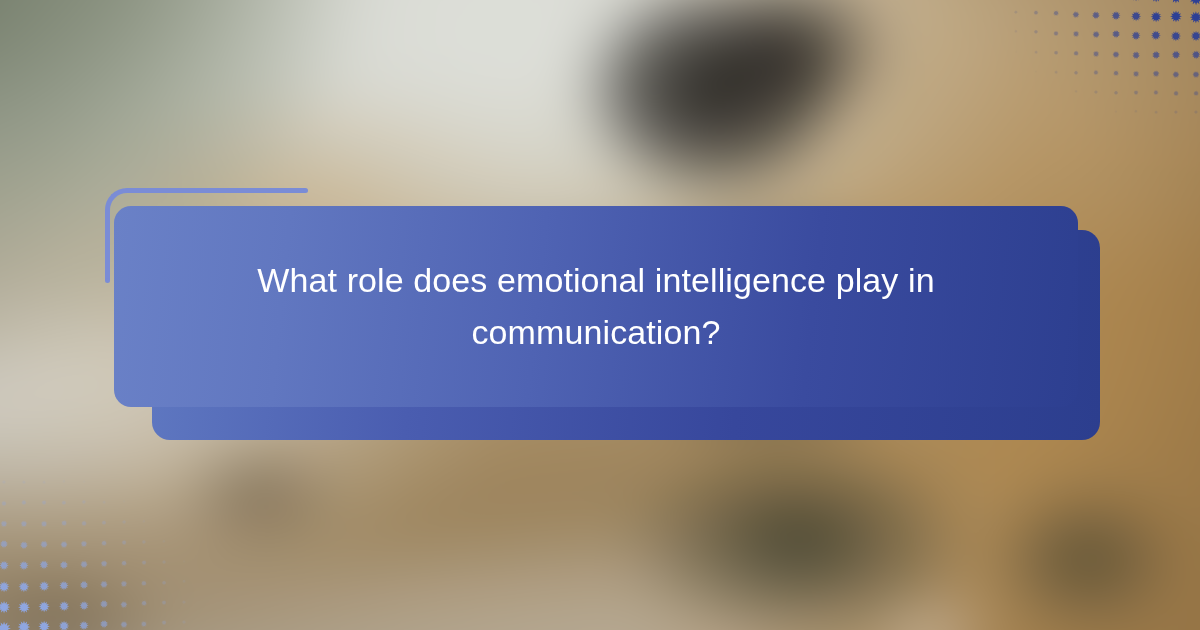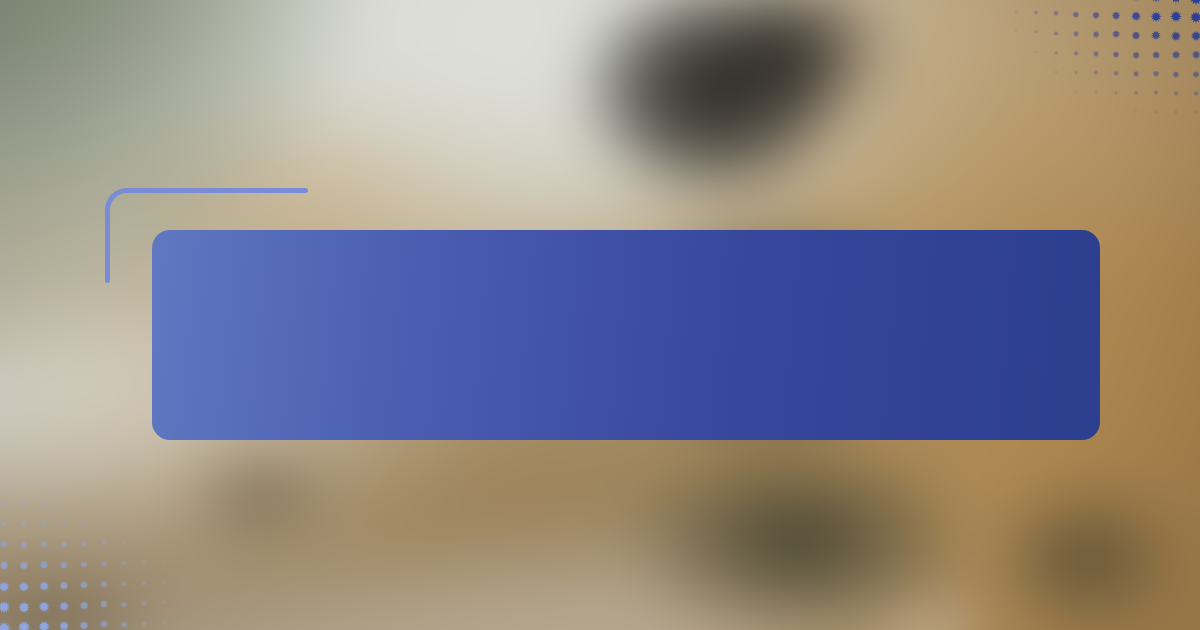--- a/index.html
+++ b/index.html
@@ -351,14 +351,17 @@
       <span style="font-size: 9.5px; color: rgb(143, 166, 224); opacity: 0.527;">✹</span>
       <span style="font-size: 8.1px; color: rgb(143, 166, 224); opacity: 0.4;">✹</span>
       <span style="font-size: 6.7px; color: rgb(143, 166, 224); opacity: 0.273;">✹</span>
       <span style="font-size: 5.3px; color: rgb(143, 166, 224); opacity: 0.146;">✹</span>
     </div>
 
   <div class="card-outline"></div>
 
   <div class="card-back"></div>
 
+  <div class="card-front">
+    <div class="question-text">What role does emotional intelligence play in communication?</div>
+  </div>
 
 </div>
 
 </body></html>

